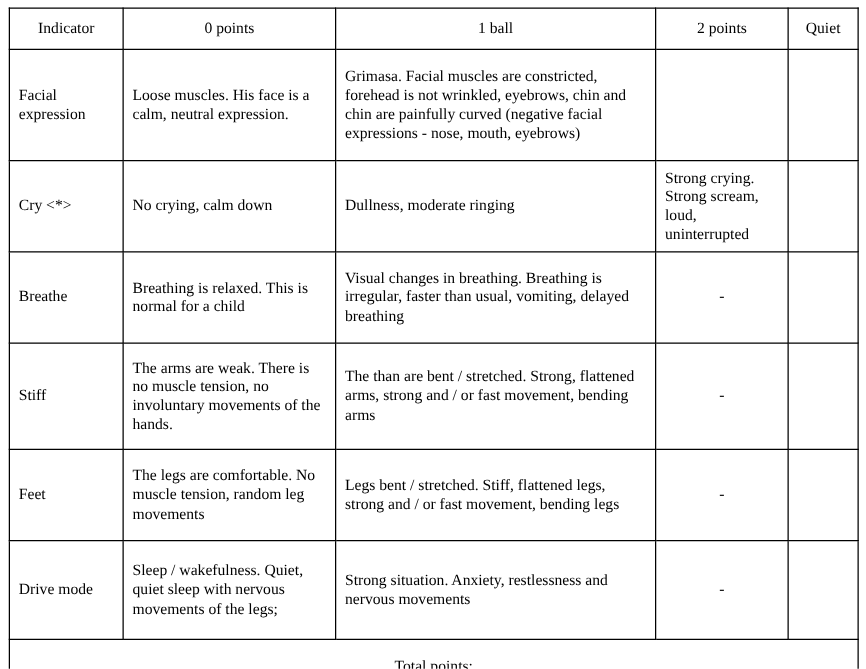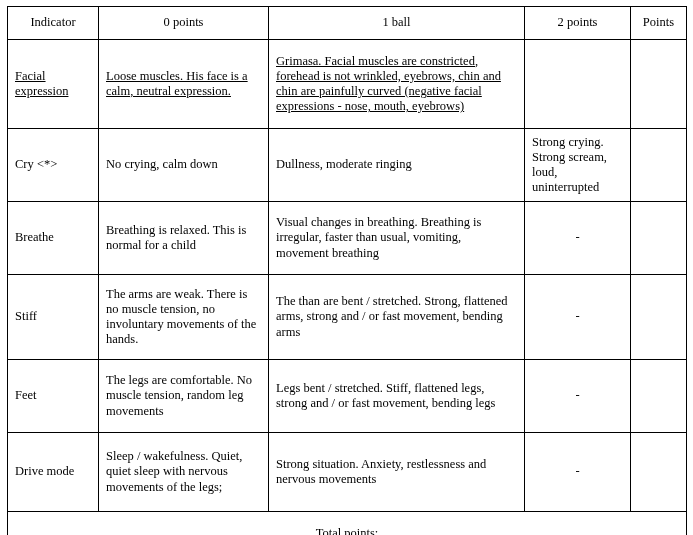--- a/index.html
+++ b/index.html
@@ -49,21 +49,21 @@
   }
   td.desc {
     text-align: left;
   }
   td.dash {
     text-align: center;
   }
   td.blank {
     text-align: center;
   }
-  tr.r-facial td { height: 78px; text-decoration: underline; }
+  tr.r-facial td { height: 78px; }
   tr.r-cry td { height: 62px; }
   tr.r-breathe td { height: 62px; }
   tr.r-hands td { height: 74px; }
   tr.r-feet td { height: 62px; }
   tr.r-drive td { height: 68px; }
   tr.r-total td {
     height: 34px;
     text-align: center;
   }
 </style>
@@ -78,42 +78,42 @@
         <col class="c2">
         <col class="c3">
         <col class="c4">
     </colgroup>
     <thead>
       <tr>
         <td>Indicator</td>
         <td>0 points</td>
         <td>1 ball</td>
         <td>2 points</td>
-        <td>Points</td>
+        <td>Quiet</td>
       </tr>
     </thead>
     <tbody>
       <tr class="r-facial">
         <td class="ind">Facial expression</td>
         <td class="desc">Loose muscles.  His face is a calm, neutral expression.</td>
         <td class="desc">Grimasa. Facial muscles are constricted, forehead is not wrinkled, eyebrows, chin and chin are painfully curved (negative facial expressions - nose, mouth, eyebrows)</td>
         <td class="dash"></td>
         <td class="blank"></td>
       </tr>
       <tr class="r-cry">
         <td class="ind">Cry &lt;*&gt;</td>
         <td class="desc">No crying, calm down</td>
         <td class="desc">Dullness, moderate ringing</td>
         <td class="desc">Strong crying. Strong scream, loud, uninterrupted</td>
         <td class="blank"></td>
       </tr>
       <tr class="r-breathe">
         <td class="ind">Breathe</td>
         <td class="desc">Breathing is relaxed. This is normal for a child</td>
-        <td class="desc">Visual changes in breathing. Breathing is irregular, faster than usual, vomiting, movement breathing</td>
+        <td class="desc">Visual changes in breathing. Breathing is irregular, faster than usual, vomiting, delayed breathing</td>
         <td class="dash">-</td>
         <td class="blank"></td>
       </tr>
       <tr class="r-hands">
         <td class="ind">Stiff</td>
         <td class="desc">The arms are weak. There is no muscle tension, no involuntary movements of the hands.</td>
         <td class="desc">The than are bent / stretched. Strong, flattened arms, strong and / or fast movement, bending arms</td>
         <td class="dash">-</td>
         <td class="blank"></td>
       </tr>

